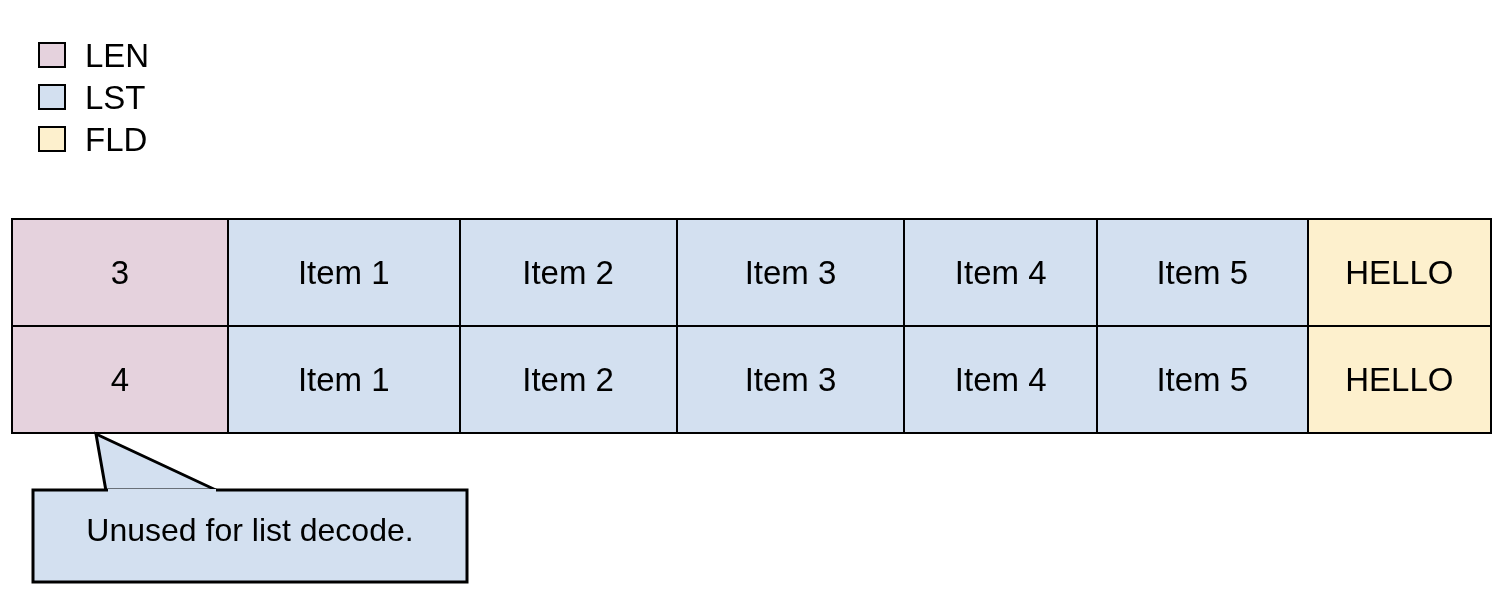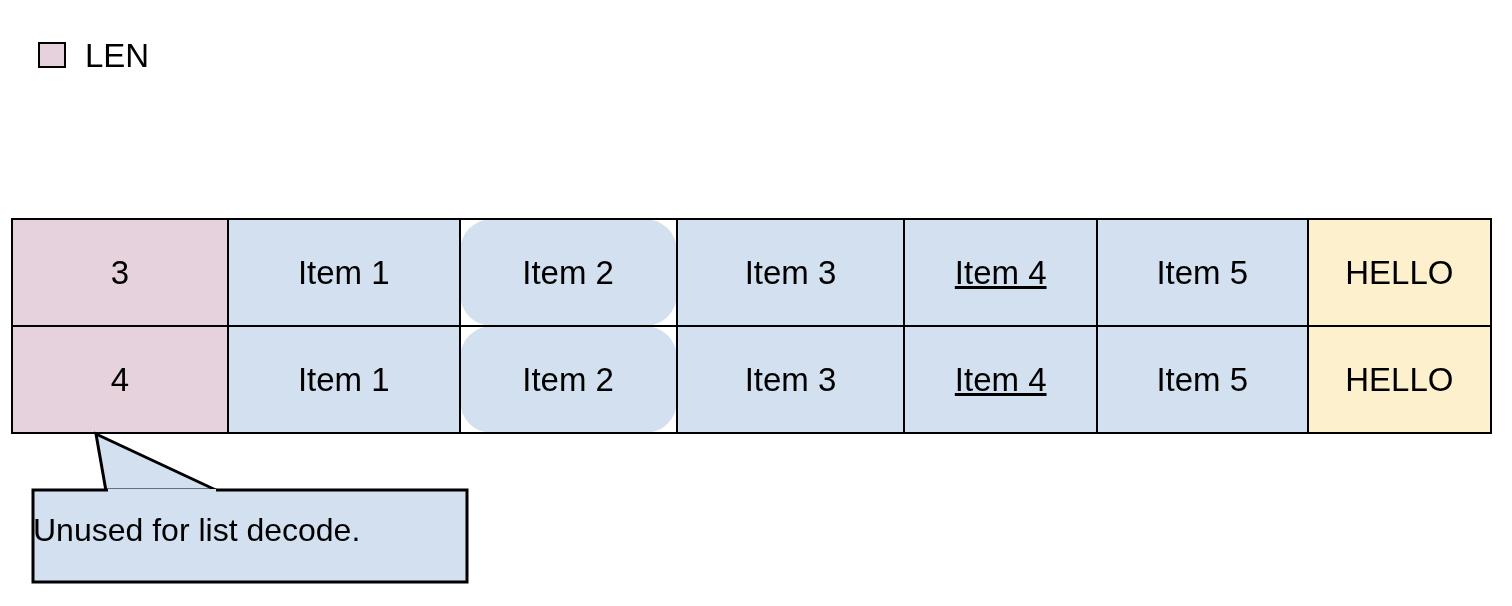--- a/index.html
+++ b/index.html
@@ -61,58 +61,68 @@
     line-height: 33px;
     padding: 0;
     height: 107px;
     box-sizing: border-box;
     white-space: nowrap;
   }
   td.cell-len { background: #e5d2dd; width: 213px; }
   td.cell-lst { background: #d3e0f0; }
   td.cell-fld { background: #fdf0cd; width: 181px; }
   td.w-i1 { width: 229px; }
-  td.w-i2 { width: 214px; border-radius: 32px; }
+  td.w-i2 { width: 214px; }
   td.w-i3 { width: 225px; }
-  td.w-i4 { width: 190px; text-decoration: underline; }
+  td.w-i4 { width: 190px; }
   td.w-i5 { width: 208px; }
 
   
   #callout {
     position: absolute;
     left: 0;
     top: 0;
     width: 1512px;
     height: 606px;
     pointer-events: none;
   }
   #callout-text {
     position: absolute;
     left: 33px;
     top: 490px;
     width: 434px;
     height: 79px;
     display: flex;
+    flex-direction: column;
     align-items: center;
+    justify-content: center;
     font-size: 32px;
     line-height: 40px;
     white-space: nowrap;
   }
 </style>
 </head>
 <body>
 
 <div id="legend">
 
   <div class="legend-row">
     <span class="legend-swatch" style="background:#e5d2dd"></span>
     <span class="legend-label">LEN</span>
   </div>
 
+  <div class="legend-row">
+    <span class="legend-swatch" style="background:#d3e0f0"></span>
+    <span class="legend-label">LST</span>
+  </div>
 
+  <div class="legend-row">
+    <span class="legend-swatch" style="background:#fdf0cd"></span>
+    <span class="legend-label">FLD</span>
+  </div>
 
 </div>
 
 <table id="struct-table">
   <tbody>
     <tr>
       <td class="cell-len">3</td>
       <td class="cell-lst w-i1">Item 1</td>
       <td class="cell-lst w-i2">Item 2</td>
       <td class="cell-lst w-i3">Item 3</td>

